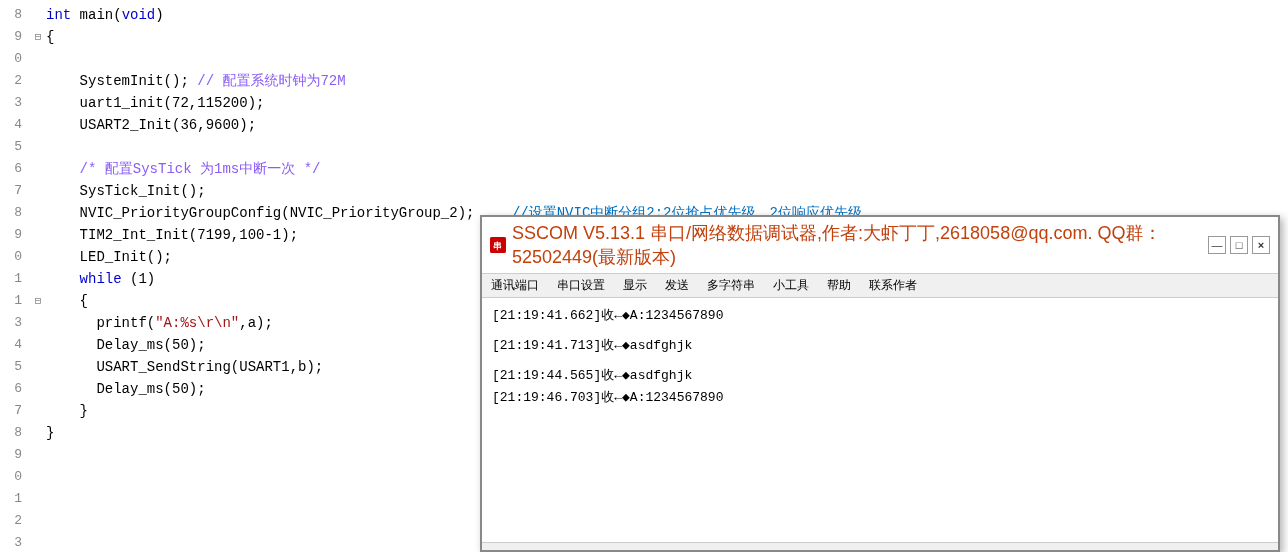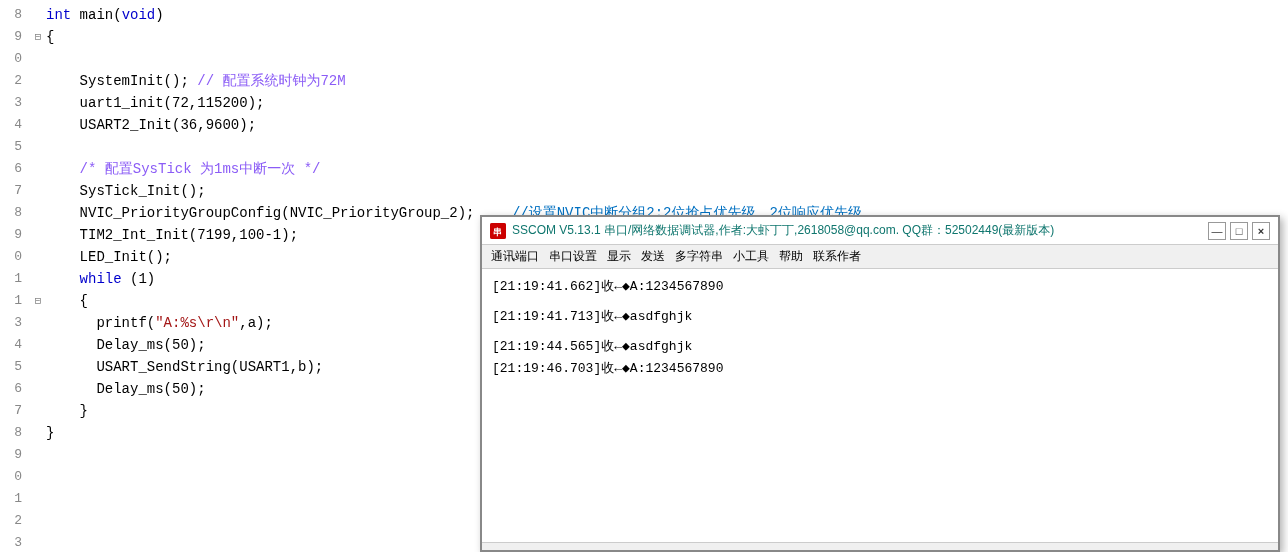--- a/index.html
+++ b/index.html
@@ -103,22 +103,22 @@
       align-items: center;
       justify-content: center;
       color: white;
       font-size: 10px;
       font-family: Arial, sans-serif;
       font-weight: bold;
     }
 
     .sscom-title-text {
       font-family: Arial, sans-serif;
-      font-size: 12px;
-      color: #0f766e;
+      font-size: 18px;
+      color: #c2410c;
     }
 
     .sscom-title-buttons {
       display: flex;
       align-items: center;
       gap: 4px;
     }
 
     .title-btn {
       width: 18px;
@@ -132,21 +132,21 @@
       font-size: 11px;
       font-family: Arial, sans-serif;
       color: #333;
     }
 
     .sscom-menubar {
       background: #f0f0f0;
       border-bottom: 1px solid #cccccc;
       padding: 2px 6px;
       display: flex;
-      gap: 4px;
+      gap: 12px;
       font-family: Arial, sans-serif;
       font-size: 12px;
     }
 
     .menu-item {
       color: #000000;
       cursor: pointer;
       padding: 1px 3px;
     }
 

